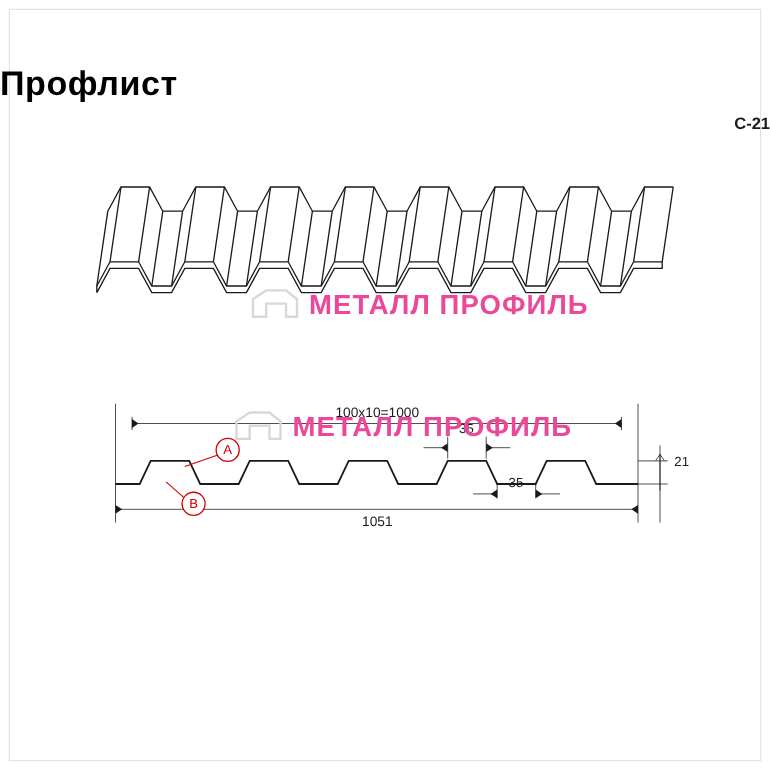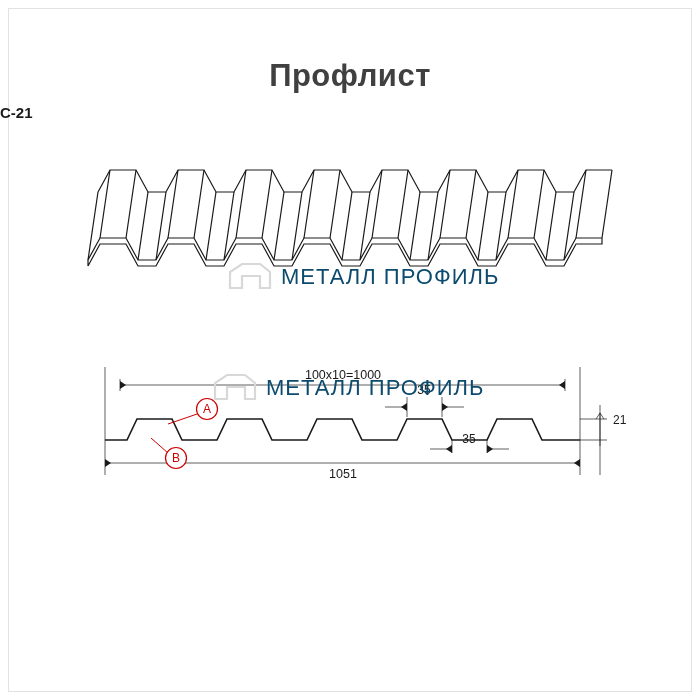--- a/index.html
+++ b/index.html
@@ -29,32 +29,31 @@
     height: 684px;
     border: 1px solid #e2e2e2;
     box-sizing: border-box;
     pointer-events: none;
   }
   .title {
     position: absolute;
     top: 58px;
     left: 0;
     width: 700px;
-    text-align: center;
     font-size: 31px;
     font-weight: bold;
     letter-spacing: 0.5px;
-    color: #404040;
+    color: #000000;
   }
   .subtitle {
     position: absolute;
     top: 104px;
     left: 0;
     width: 700px;
-    text-align: left;
+    text-align: right;
     font-size: 15px;
     font-weight: bold;
     color: #1a1a1a;
   }
   .iso-wrap {
     position: absolute;
     top: 150px;
     left: 80px;
     width: 540px;
     height: 160px;
@@ -72,23 +71,23 @@
     left: 0;
     width: 700px;
     text-align: center;
     font-size: 14.5px;
     font-weight: bold;
     color: #1a1a1a;
   }
   .wm {
     position: absolute;
     pointer-events: none;
-    color: #0c4a6e;
-    font-size: 22px;
-    font-weight: normal;
+    color: #ec4899;
+    font-size: 25px;
+    font-weight: bold;
     letter-spacing: 1px;
     white-space: nowrap;
     display: flex;
     align-items: center;
     gap: 9px;
   }
   .wm .wm-mark {
     display: inline-block;
     width: 44px;
     height: 30px;

